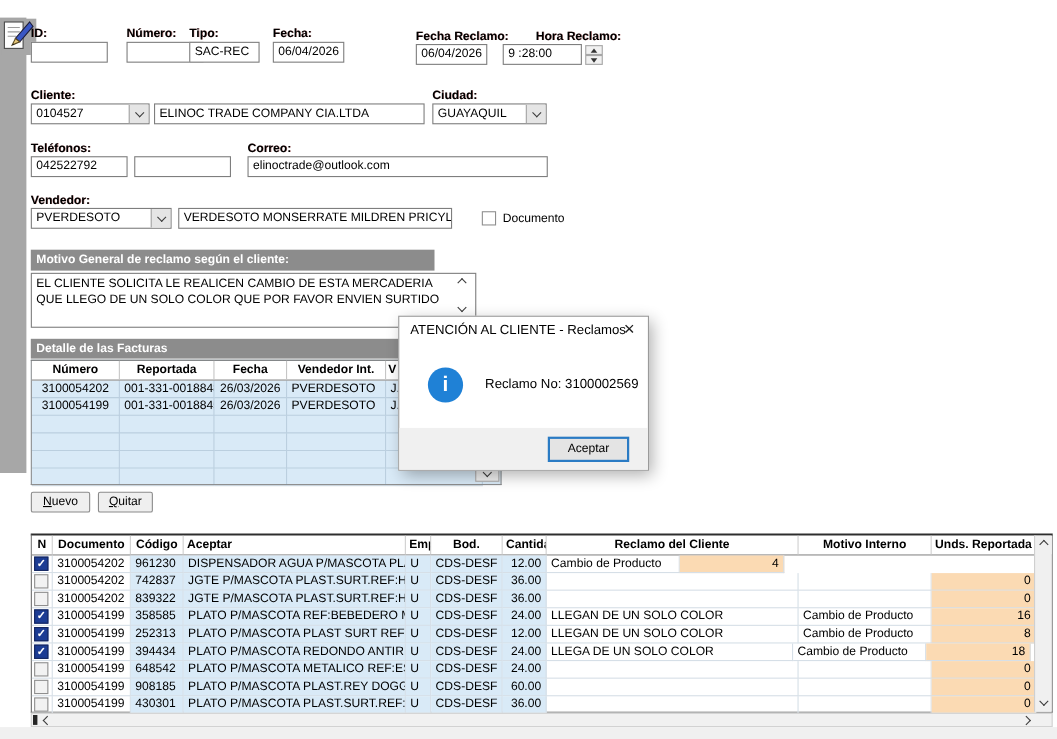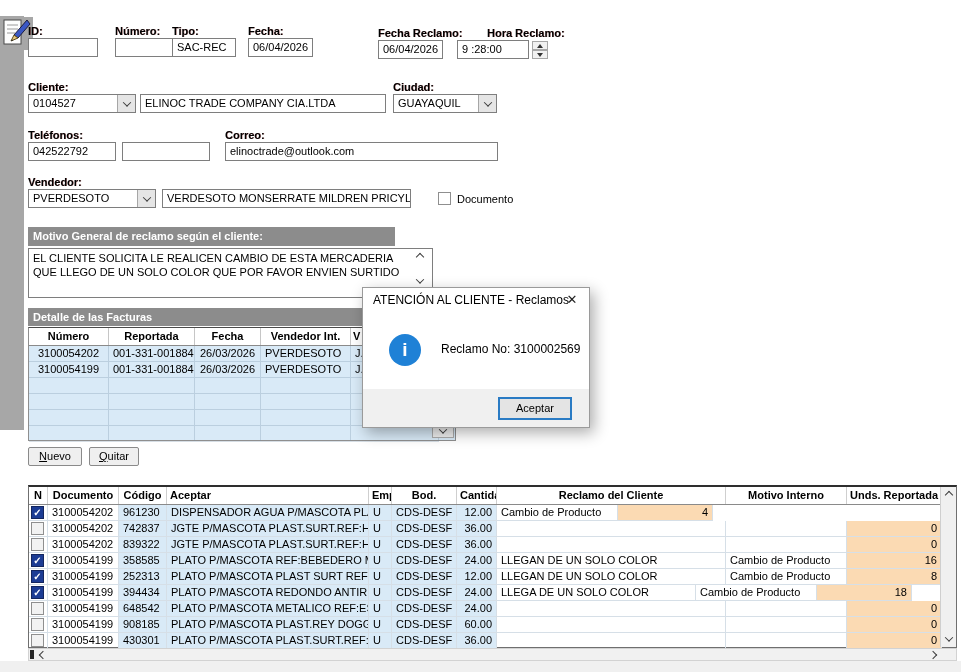--- a/index.html
+++ b/index.html
@@ -302,21 +302,21 @@
     <div class="bt-row">
       <div class="bt-c " style="width: 19px; padding: 0px;">
         <div class="cbx on">✓</div>
       </div>
       <div class="bt-c " style="width: 71px;">3100054199</div>
       <div class="bt-c c-blue" style="width: 48px;">394434</div>
       <div class="bt-c c-blue" style="width: 202px;">PLATO P/MASCOTA REDONDO ANTIREFL</div>
       <div class="bt-c c-blue" style="width: 23px;">U</div>
       <div class="bt-c c-blue" style="width: 65px;">CDS-DESF</div>
       <div class="bt-c c-blue r" style="width: 40px;">24.00</div>
-      <div class="bt-c " style="width: 199px;">LLEGA DE UN SOLO COLOR</div>
+      <div class="bt-c " style="width: 224px;">LLEGA DE UN SOLO COLOR</div>
       <div class="bt-c " style="width: 121px;">Cambio de Producto</div>
       <div class="bt-c c-orange r" style="width: 95px;">18</div>
     </div>
     <div class="bt-row">
       <div class="bt-c " style="width: 19px; padding: 0px;">
         <div class="cbx"></div>
       </div>
       <div class="bt-c " style="width: 71px;">3100054199</div>
       <div class="bt-c c-blue" style="width: 48px;">648542</div>
       <div class="bt-c c-blue" style="width: 202px;">PLATO P/MASCOTA METALICO REF:ES2</div>

